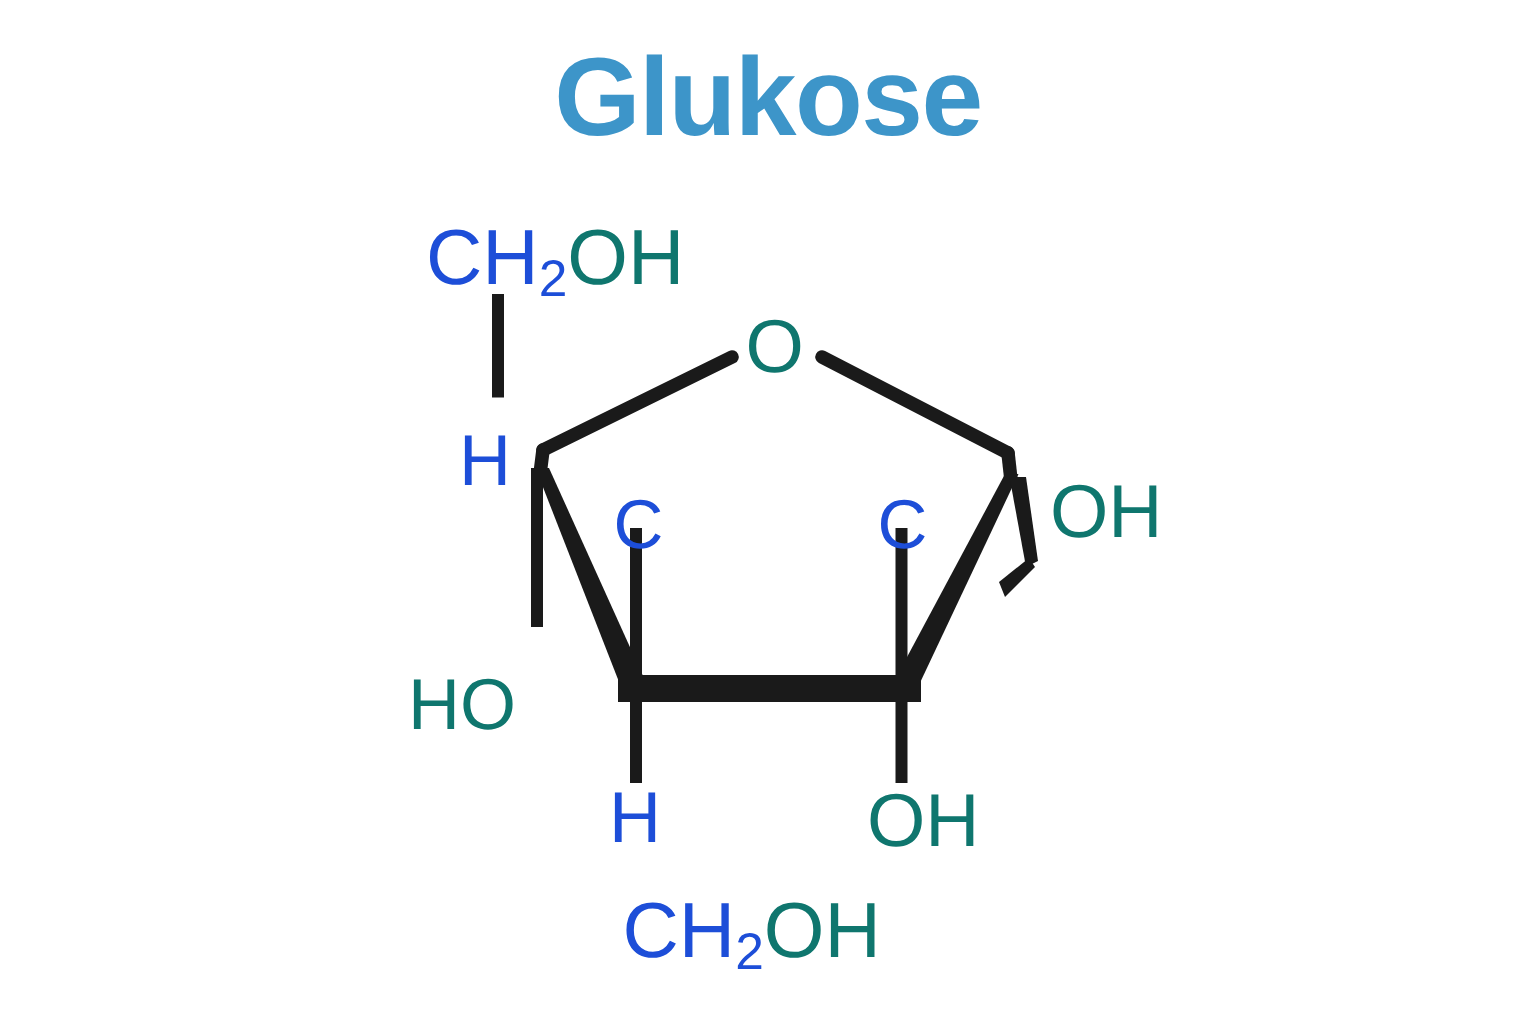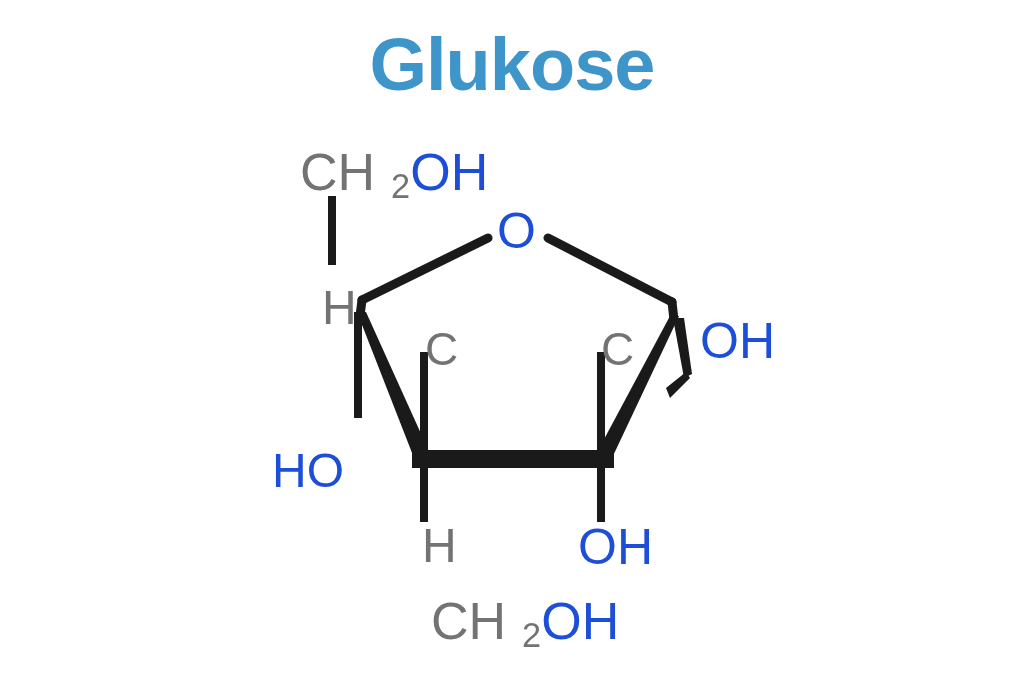--- a/index.html
+++ b/index.html
@@ -40,22 +40,22 @@
     height: 683px;
   }
   .lbl {
     position: absolute;
     font-family: "Liberation Sans", sans-serif;
     font-weight: normal;
     line-height: 1;
     white-space: nowrap;
     user-select: none;
   }
-  .blk { color: #737373; margin-left: 16px; }
-  .red { color: #1d4ed8; }
+  .blk { color: #1d4ed8; }
+  .red { color: #0f766e; }
   .sub {
     font-size: 0.66em;
     vertical-align: baseline;
     position: relative;
     top: 0.24em;
   }
 </style>
 </head>
 <body>
 

